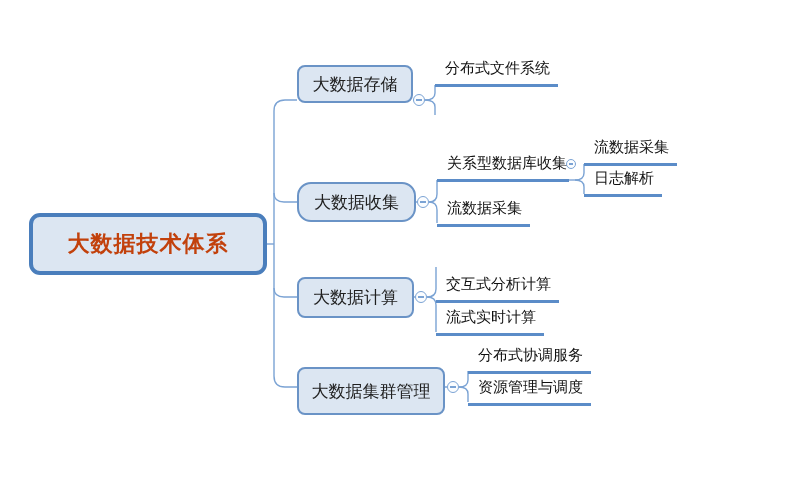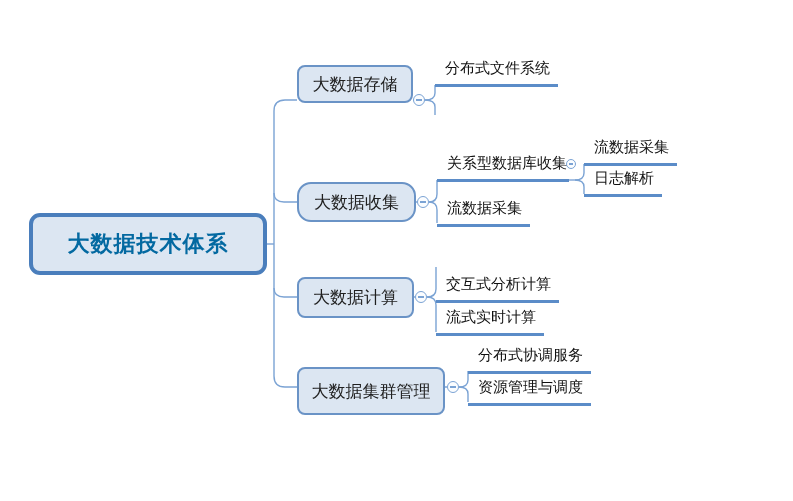--- a/index.html
+++ b/index.html
@@ -7,21 +7,21 @@
     position:relative;width:793px;height:501px;background:#ffffff;overflow:hidden;
     font-family:"Liberation Sans","DejaVu Sans",sans-serif;
   }
   svg.wires{position:absolute;left:0;top:0;pointer-events:none;}
   .node{
     position:absolute;display:flex;align-items:center;justify-content:center;
     background:#dce6f2;box-sizing:border-box;white-space:nowrap;cursor:default;
   }
   .root{
     border:4px solid #4a7ebc;border-radius:11px;
-    font-size:22px;font-weight:bold;color:#0369a1;letter-spacing:1px;
+    font-size:22px;font-weight:bold;color:#c2410c;letter-spacing:1px;
   }
   .branch{
     border:2px solid #6a93c6;border-radius:8px;
     font-size:17px;color:#1f1f1f;
   }
   .leaf{
     position:absolute;white-space:nowrap;
     font-size:15px;line-height:20px;color:#111111;
     padding:0 8px 6px 10px;border-bottom:3px solid #5b8cc8;
   }

